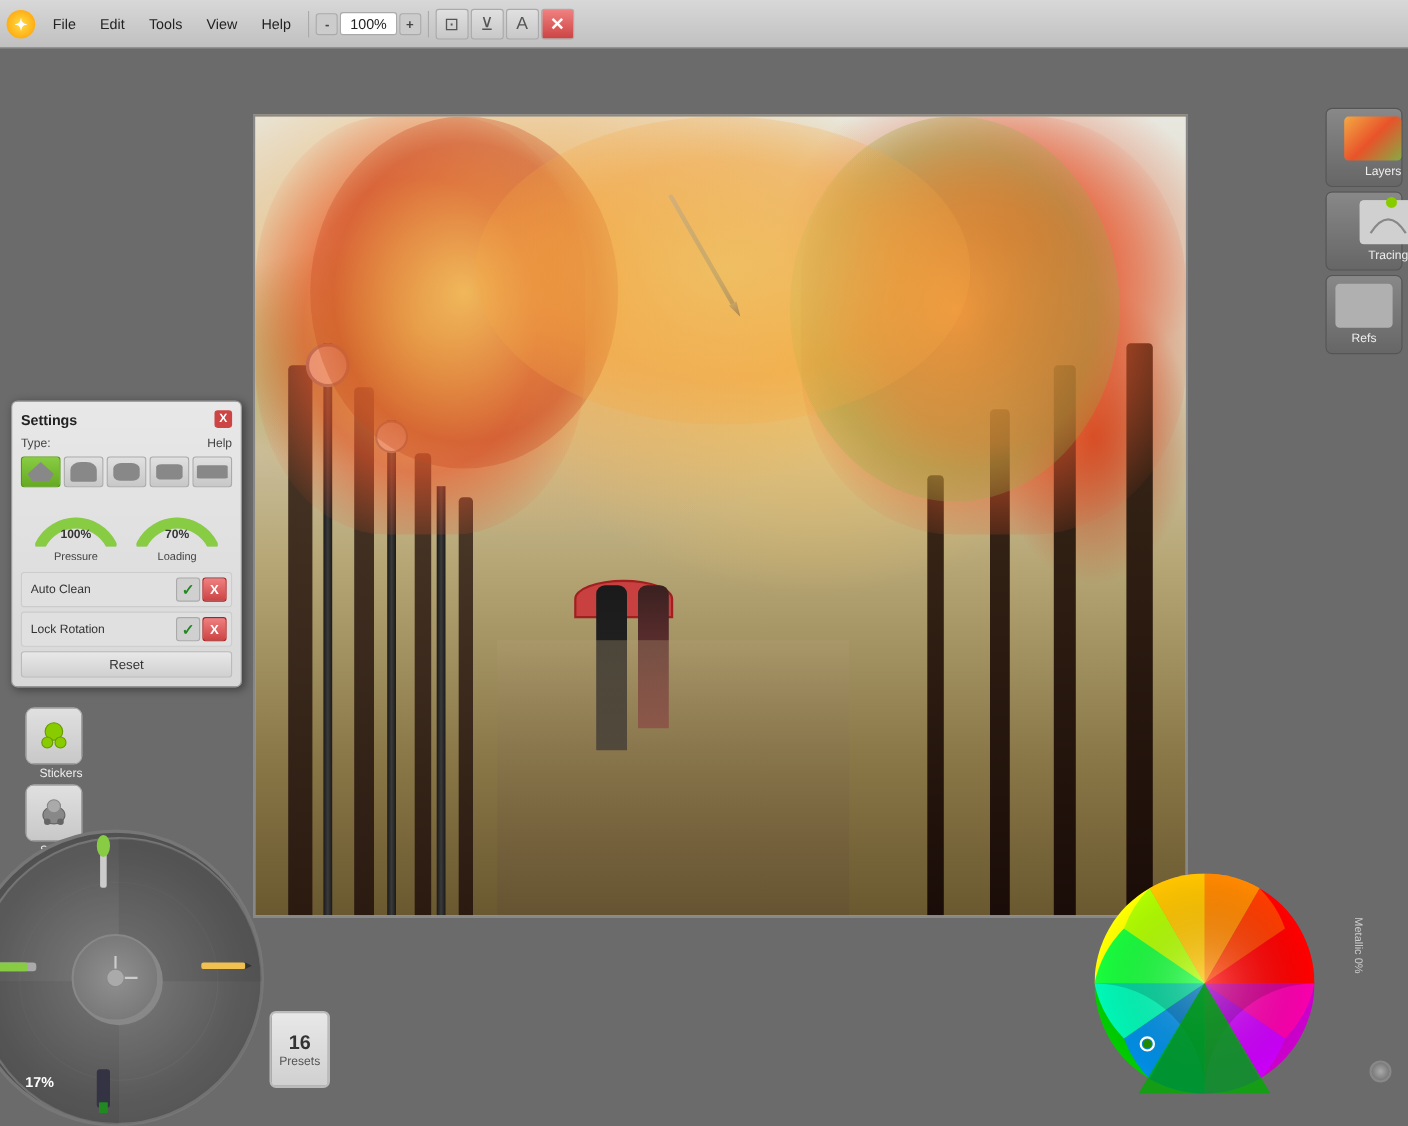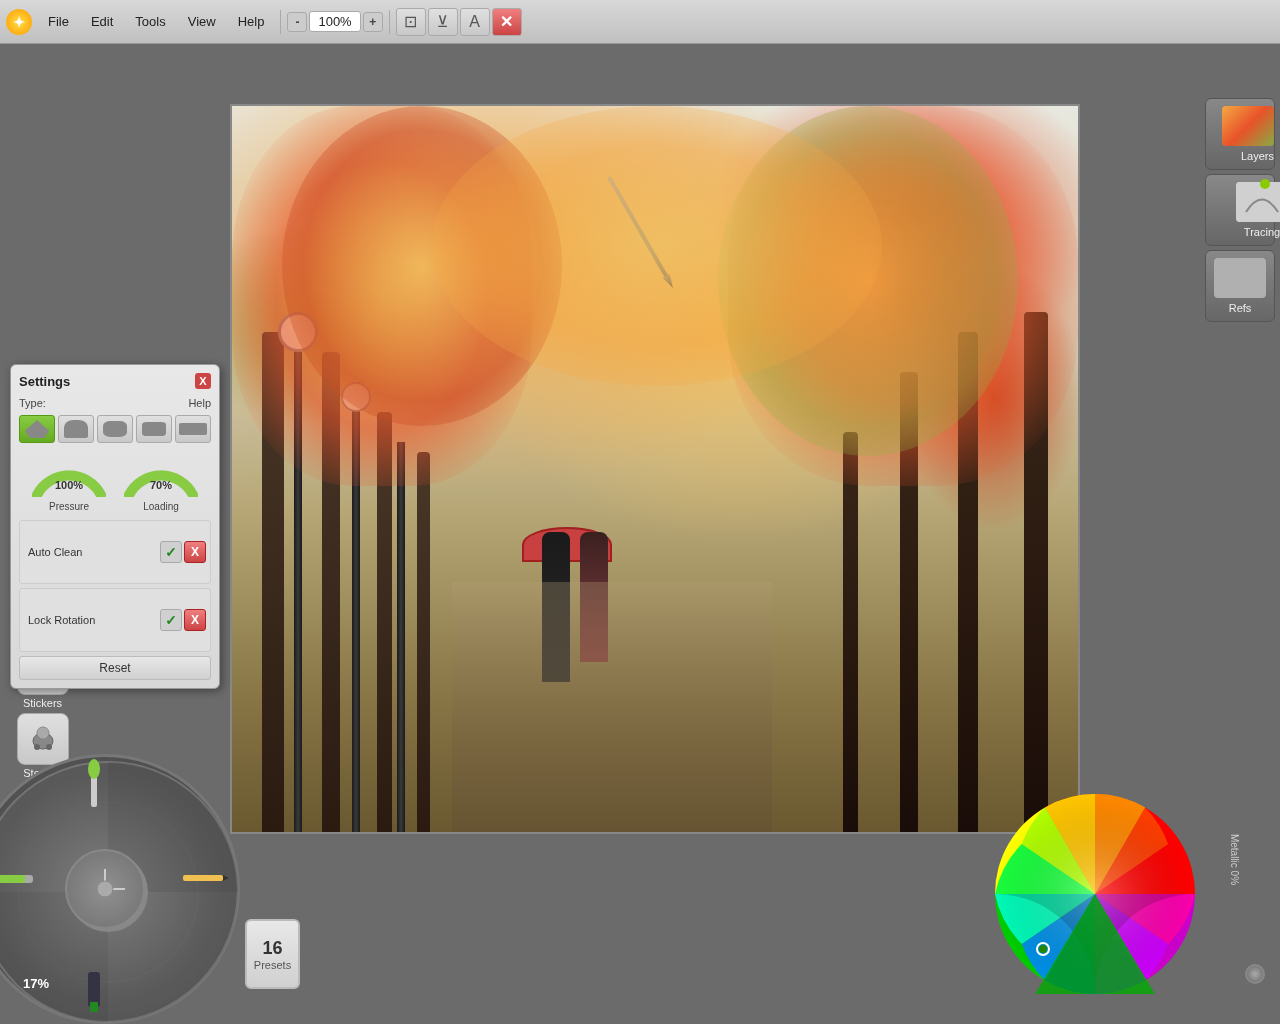--- a/index.html
+++ b/index.html
@@ -275,21 +275,21 @@
     }
 
     
     .check-row {
       display: flex;
       align-items: center;
       margin-bottom: 4px;
       background: #e0e0e0;
       border: 1px solid #ccc;
       border-radius: 3px;
-      padding: 20px 4px;
+      padding: 4px 4px;
     }
     .check-label-text {
       flex: 1;
       font-size: 11px;
       color: #333;
       padding: 1px 4px;
     }
     .check-tick {
       width: 22px; height: 22px;
       background: #d0d0d0;
@@ -335,21 +335,21 @@
       z-index: 30;
     }
 
     
     .side-tool {
       position: absolute;
       left: 10px;
       width: 65px;
       display: flex;
       flex-direction: column;
-      align-items: center;
+      align-items: flex-end;
       cursor: pointer;
     }
     #stickers-btn { top: 555px; }
     #stencils-btn { top: 625px; }
 
     .side-tool-icon {
       width: 52px; height: 52px;
       background: linear-gradient(to bottom, #e0e0e0, #c8c8c8);
       border: 1px solid #aaa;
       border-radius: 8px;

